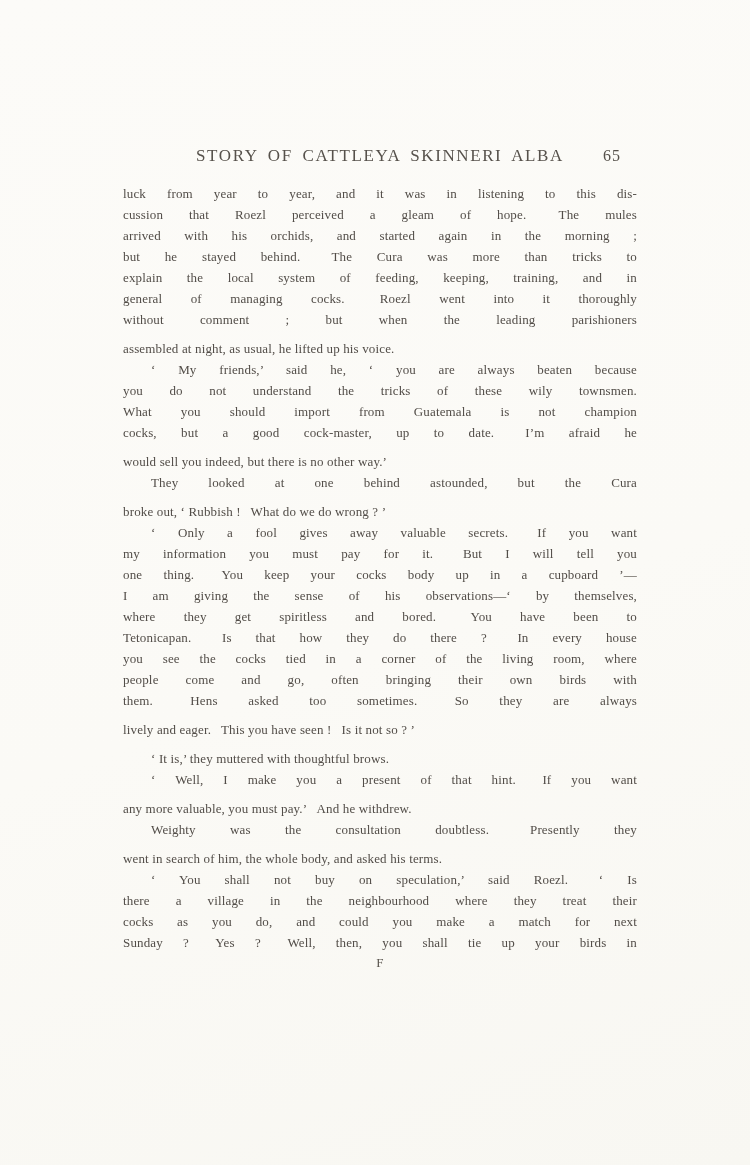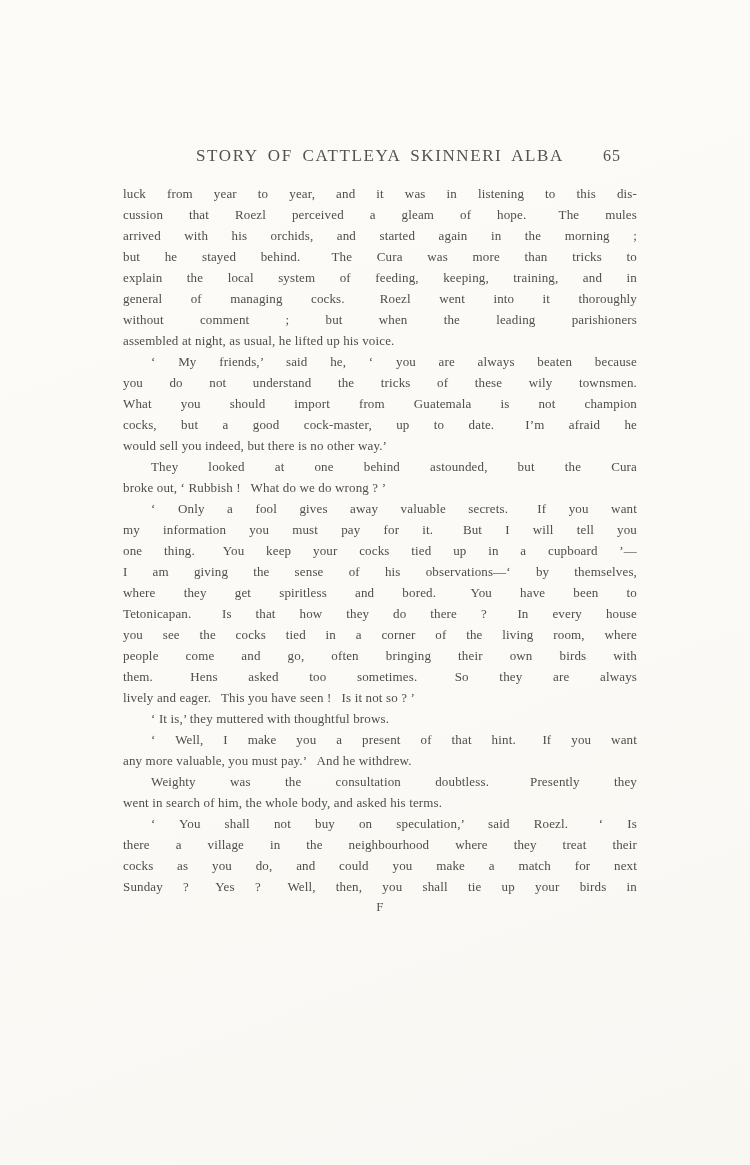--- a/index.html
+++ b/index.html
@@ -44,21 +44,21 @@
     line-height: 21px;
     letter-spacing: 0.15px;
     color: #524d48;
   }
   .line {
     text-align: justify;
     text-align-last: justify;
     height: 21px;
     overflow: hidden;
   }
-  .line.end { text-align-last: left; }
+  .line.end { text-align-last: left; margin-top: 8px; }
   .line.indent { text-indent: 28px; }
   .signature {
     margin-top: 2px;
     text-align: center;
     font-size: 13px;
     letter-spacing: 0.5px;
     color: #5a554f;
   }
 </style>
 </head>
@@ -81,21 +81,21 @@
         <div class="line end">assembled at night, as usual, he lifted up his voice.</div>
         <div class="line indent">‘ My friends,’ said he, ‘ you are always beaten because</div>
         <div class="line">you do not understand the tricks of these wily townsmen.</div>
         <div class="line">What you should import from Guatemala is not champion</div>
         <div class="line">cocks, but a good cock-master, up to date.  I’m afraid he</div>
         <div class="line end">would sell you indeed, but there is no other way.’</div>
         <div class="line indent">They looked at one behind astounded, but the Cura</div>
         <div class="line end">broke out, ‘ Rubbish !  What do we do wrong ? ’</div>
         <div class="line indent">‘ Only a fool gives away valuable secrets.  If you want</div>
         <div class="line">my information you must pay for it.  But I will tell you</div>
-        <div class="line">one thing.  You keep your cocks tied up in a cupboard ’—</div>
+        <div class="line">one thing.  You keep your cocks body up in a cupboard ’—</div>
         <div class="line">I am giving the sense of his observations—‘ by themselves,</div>
         <div class="line">where they get spiritless and bored.  You have been to</div>
         <div class="line">Tetonicapan.  Is that how they do there ?  In every house</div>
         <div class="line">you see the cocks tied in a corner of the living room, where</div>
         <div class="line">people come and go, often bringing their own birds with</div>
         <div class="line">them.  Hens asked too sometimes.  So they are always</div>
         <div class="line end">lively and eager.  This you have seen !  Is it not so ? ’</div>
         <div class="line indent end">‘ It is,’ they muttered with thoughtful brows.</div>
         <div class="line indent">‘ Well, I make you a present of that hint.  If you want</div>
         <div class="line end">any more valuable, you must pay.’  And he withdrew.</div>

